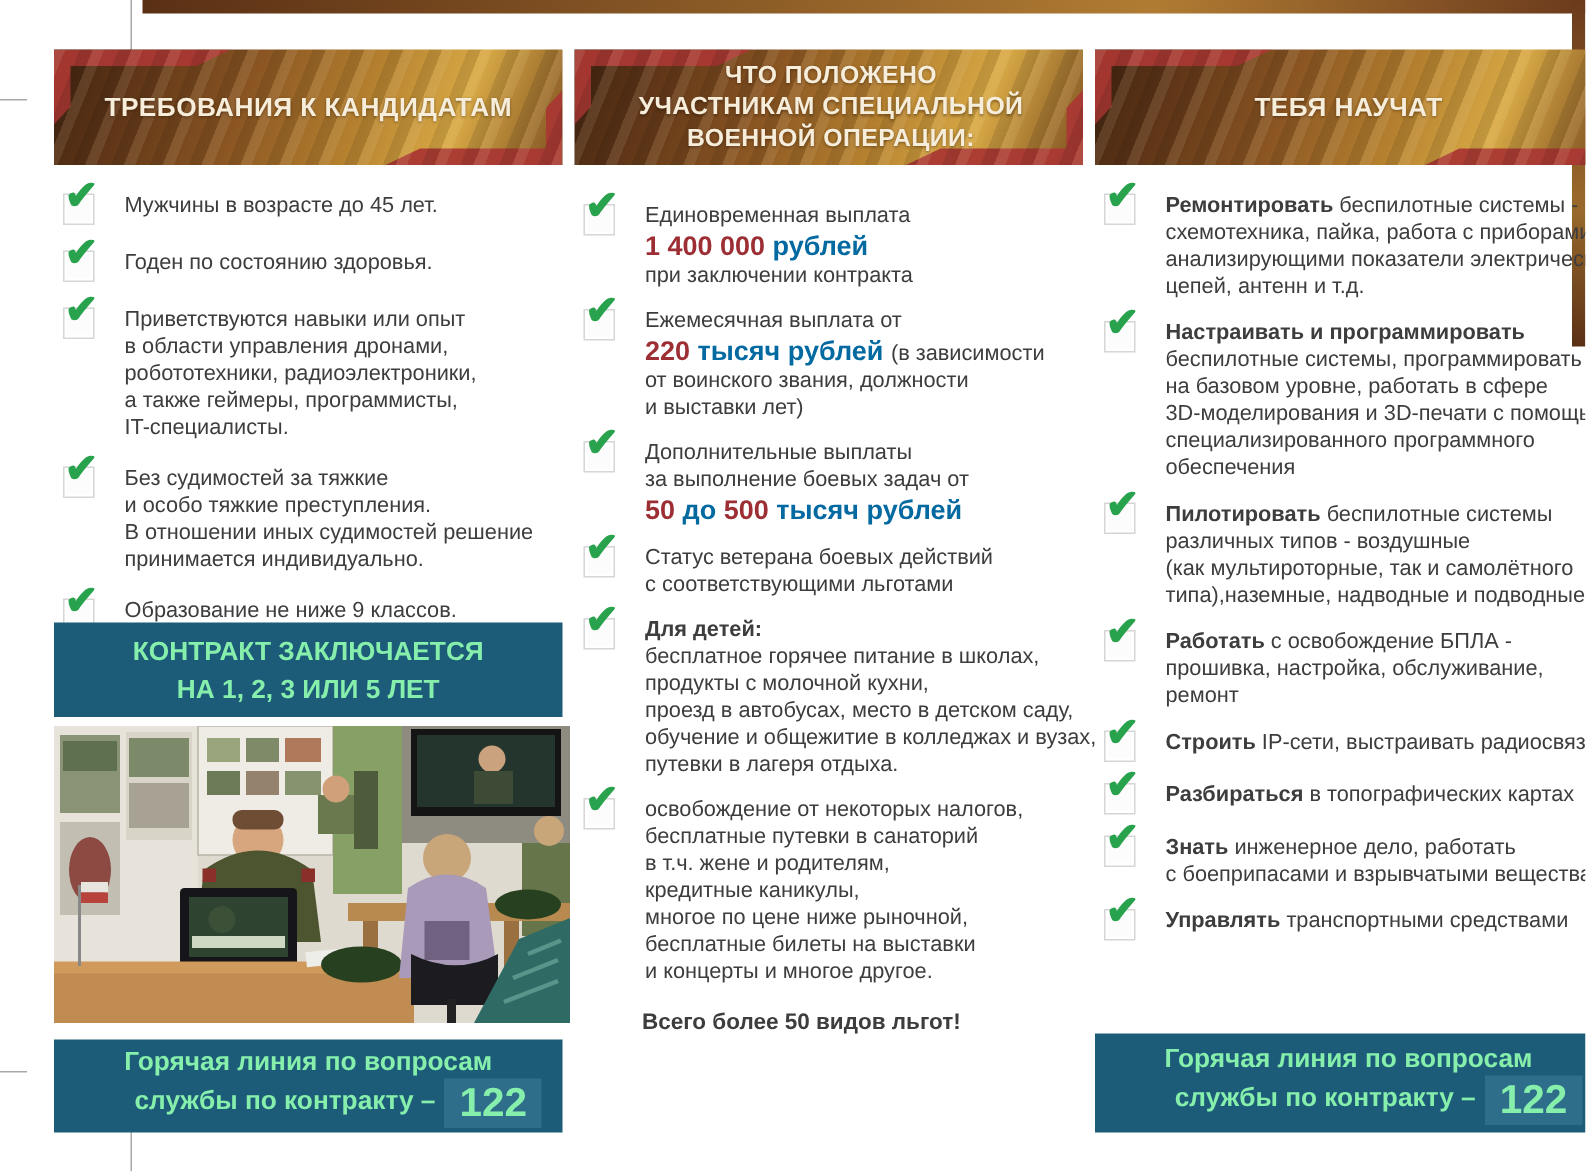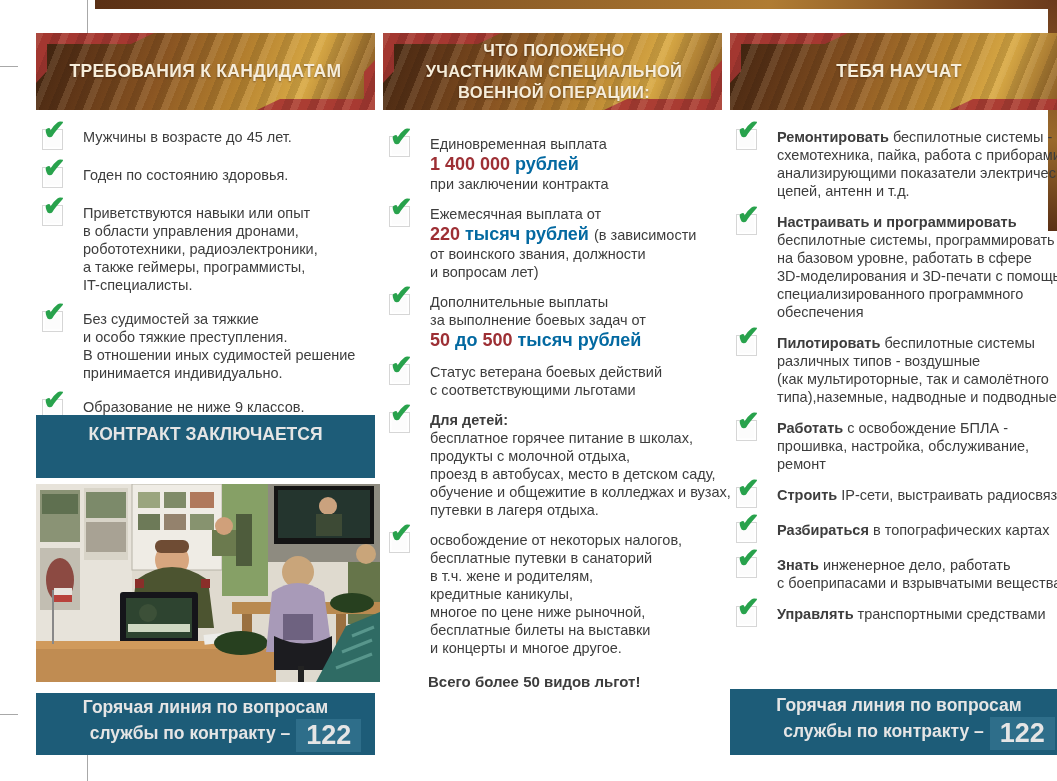--- a/index.html
+++ b/index.html
@@ -49,21 +49,21 @@
   .txt{font-size:14.5px;line-height:18px;color:var(--text,#3d3d3d);}
   .line{white-space:nowrap;}
   .seg-n{font-weight:normal;}
   .seg-b{font-weight:bold;}
   .seg-r{font-weight:bold;color:var(--red,#9d2f34);font-size:18px;line-height:22px;}
   .seg-h{font-weight:bold;color:#0369a1;font-size:18px;line-height:22px;}
   .footer-note{padding-left:45px;font-weight:bold;font-size:15px;margin-top:16px;}
 
   
   .banner{position:absolute;left:0;right:0;background:var(--blue,#1d5c78);
-    color:#e5e5e5;text-align:center;font-weight:bold;}
+    color:#86efac;text-align:center;font-weight:bold;}
   .contract{top:415px;height:63px;font-size:17.5px;line-height:25px;padding-top:7px;box-sizing:border-box;}
   .hotline{display:flex;flex-direction:column;justify-content:center;gap:1px;}
   .col-left  .hotline{top:693px;height:62px;}
   .col-right .hotline{top:689px;height:66px;}
   .hl1{font-size:17.5px;line-height:22px;}
   .hl2{font-size:17.5px;line-height:26px;padding-left:40px;}
   .hl-num{display:inline-block;background:var(--bluelight,#2e6e8a);font-size:27px;
     line-height:30px;padding:1px 10px 2px;margin-left:6px;vertical-align:-5px;}
 
   
@@ -132,20 +132,21 @@
           <span class="check">
             <i>✔</i>
           </span>
           <div class="txt">
             <div class="line"><span class="seg-n">Образование не ниже 9 классов.</span></div>
           </div>
         </div>
       </div>
     <div class="banner contract">
       <div>КОНТРАКТ ЗАКЛЮЧАЕТСЯ</div>
+      <div>НА 1, 2, 3 ИЛИ 5 ЛЕТ</div>
     </div>
     <div class="photo">
       <svg viewBox="0 0 344 198" preserveAspectRatio="none">
         <rect width="344" height="198" fill="#dfdacf"></rect>
         <rect x="0" y="0" width="96" height="198" fill="#e7e3da"></rect>
         <rect x="4" y="6" width="40" height="52" fill="#8a9375"></rect>
         <rect x="6" y="10" width="36" height="20" fill="#5f7050"></rect>
         <rect x="4" y="64" width="40" height="62" fill="#c2beb2"></rect>
         <ellipse cx="24" cy="96" rx="14" ry="22" fill="#8c4a42"></ellipse>
         <rect x="48" y="4" width="44" height="72" fill="#d8d4c8"></rect>
@@ -225,21 +226,21 @@
           </div>
         </div>
         <div class="item">
           <span class="check">
             <i>✔</i>
           </span>
           <div class="txt">
             <div class="line"><span class="seg-n">Ежемесячная выплата от</span></div>
             <div class="line"><span class="seg-r">220</span><span class="seg-h"> тысяч рублей </span><span class="seg-n">(в зависимости</span></div>
             <div class="line"><span class="seg-n">от воинского звания, должности</span></div>
-            <div class="line"><span class="seg-n">и вопросам лет)</span></div>
+            <div class="line"><span class="seg-n">и выставки лет)</span></div>
           </div>
         </div>
         <div class="item">
           <span class="check">
             <i>✔</i>
           </span>
           <div class="txt">
             <div class="line"><span class="seg-n">Дополнительные выплаты</span></div>
             <div class="line"><span class="seg-n">за выполнение боевых задач от</span></div>
             <div class="line"><span class="seg-r">50</span><span class="seg-h"> до </span><span class="seg-r">500</span><span class="seg-h"> тысяч рублей</span></div>
@@ -254,21 +255,21 @@
             <div class="line"><span class="seg-n">с соответствующими льготами</span></div>
           </div>
         </div>
         <div class="item">
           <span class="check">
             <i>✔</i>
           </span>
           <div class="txt">
             <div class="line"><span class="seg-b">Для детей:</span></div>
             <div class="line"><span class="seg-n">бесплатное горячее питание в школах,</span></div>
-            <div class="line"><span class="seg-n">продукты с молочной отдыха,</span></div>
+            <div class="line"><span class="seg-n">продукты с молочной кухни,</span></div>
             <div class="line"><span class="seg-n">проезд в автобусах, место в детском саду,</span></div>
             <div class="line"><span class="seg-n">обучение и общежитие в колледжах и вузах,</span></div>
             <div class="line"><span class="seg-n">путевки в лагеря отдыха.</span></div>
           </div>
         </div>
         <div class="item">
           <span class="check">
             <i>✔</i>
           </span>
           <div class="txt">

